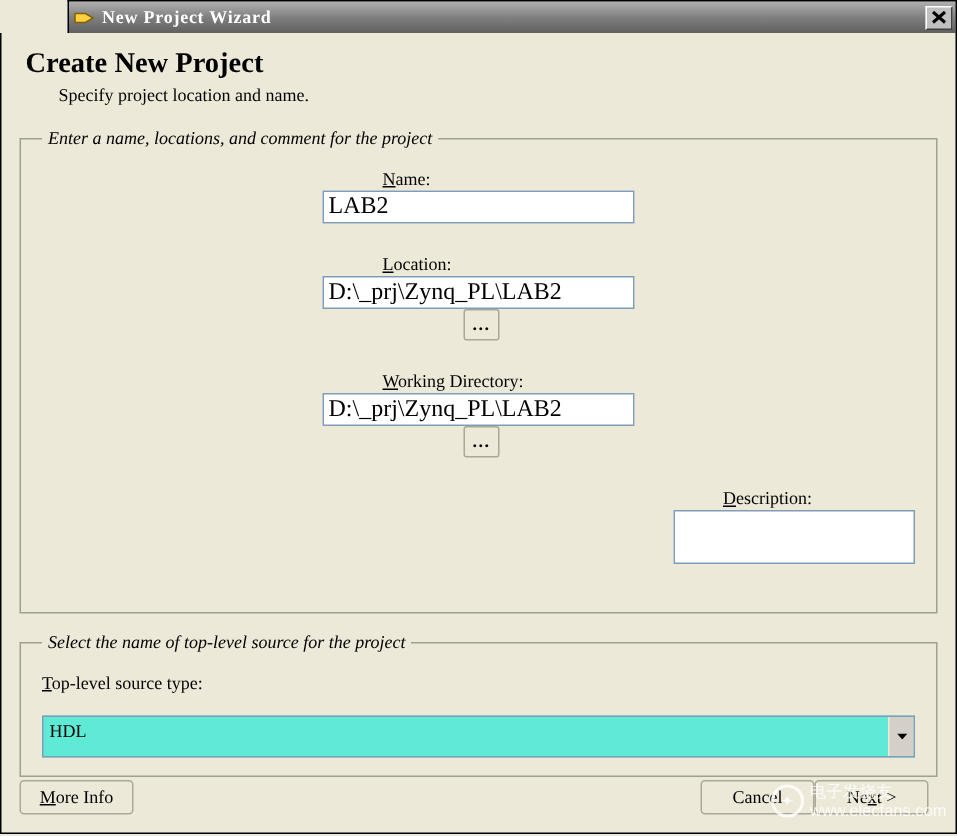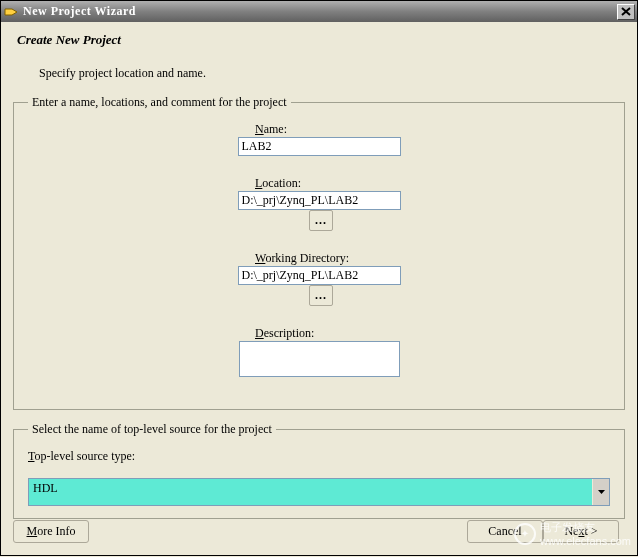--- a/index.html
+++ b/index.html
@@ -15,20 +15,21 @@
     }
     .title-bar {
       background: linear-gradient(to bottom, #b0b0b0 0%, #808080 50%, #606060 100%);
       color: #fff;
       height: 22px;
       display: flex;
       align-items: center;
       padding: 0 2px;
       border: 1px solid #000;
       border-bottom: none;
+      margin-left: 45px;
     }
     .title-icon {
       width: 16px; height: 16px;
       margin-right: 4px;
       display: inline-flex;
       align-items: center; justify-content: center;
     }
     .title-text {
       flex: 1;
       font-weight: bold;
@@ -53,56 +54,56 @@
       border-top: none;
       height: 534px;
       padding: 10px 12px;
       position: relative;
     }
     .header-area {
       margin-bottom: 14px;
     }
     .header-title {
       font-weight: bold;
-      font-size: 13px;
-      margin-bottom: 18px;
+      font-size: 19px;
+      margin-bottom: 2px;
       padding-left: 4px;
-      font-style: italic;
     }
     .header-sub {
       font-size: 12px;
       padding-left: 26px;
     }
     fieldset {
       border: 1px solid #a0a090;
       padding: 12px 14px;
       margin: 0 0 12px 0;
       position: relative;
     }
     legend {
       font-size: 12px;
       padding: 0 4px;
       background: #ece9d8;
+      font-style: italic;
     }
     .form-row {
       display: flex;
       align-items: center;
       margin-bottom: 20px;
       flex-direction: column;
     }
-    .form-row.top { align-items: center; }
+    .form-row.top { align-items: flex-end; }
     .label-cell {
       width: 128px;
       flex-shrink: 0;
     }
     .label-cell u { text-decoration: underline; }
     .input-text {
       flex: 1;
       font-family: "SimSun","宋体",serif;
-      font-size: 12px;
+      font-size: 16px;
       padding: 1px 3px;
       border: 1px solid #7f9db9;
       height: 19px;
       background: #fff;
     }
     .browse-btn {
       width: 24px; height: 21px;
       margin-left: 4px;
       background: #ece9d8;
       border: 1px solid #aca899;

